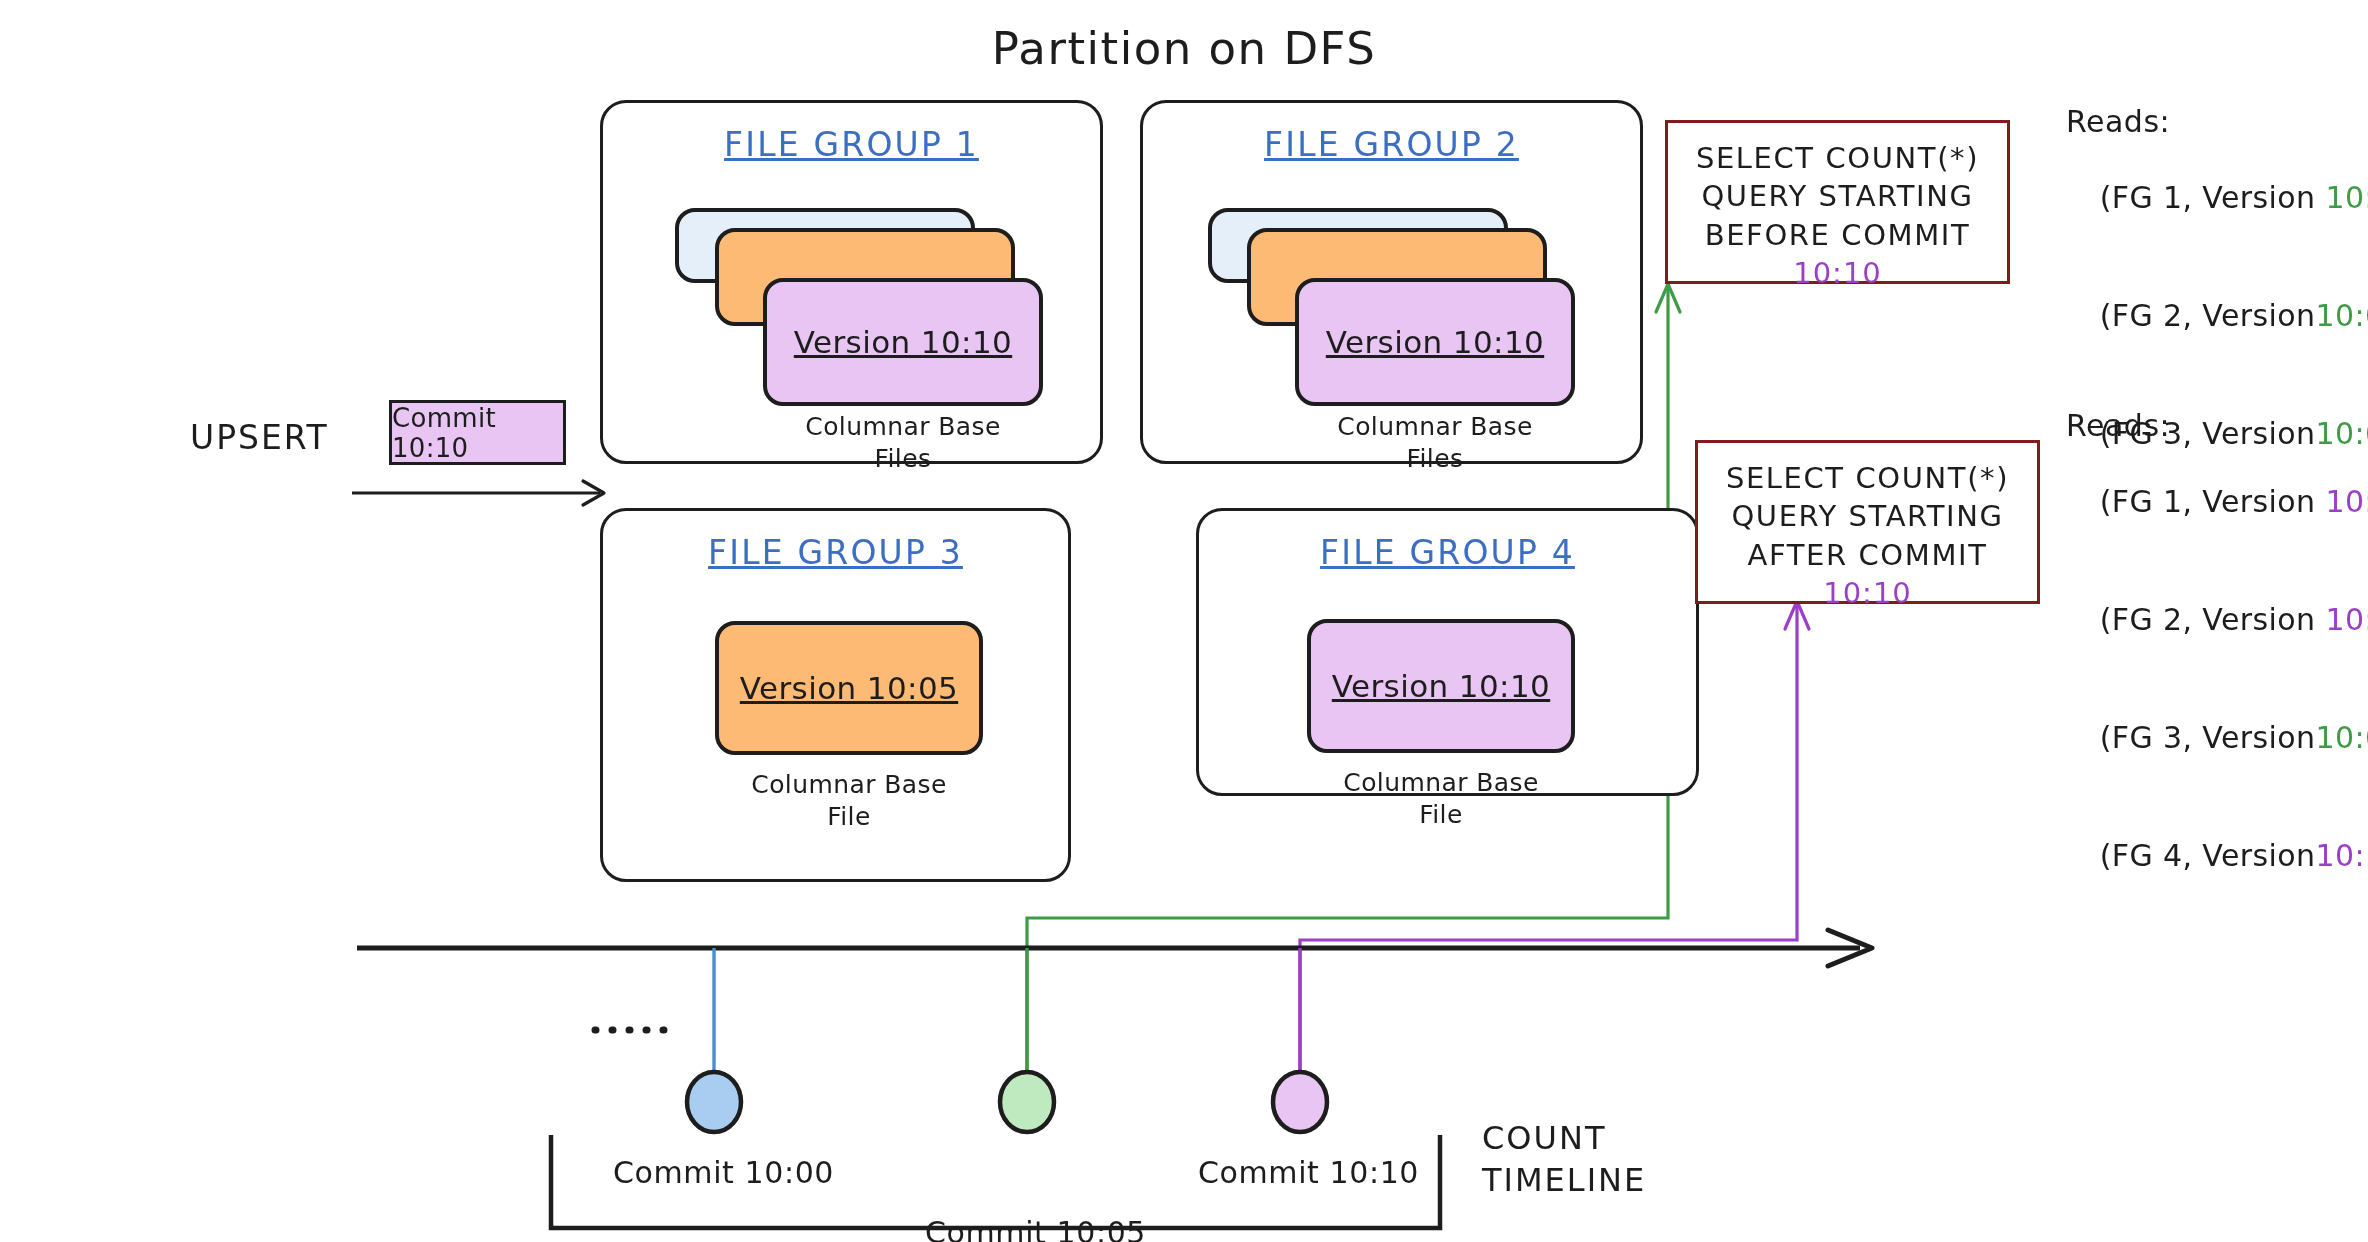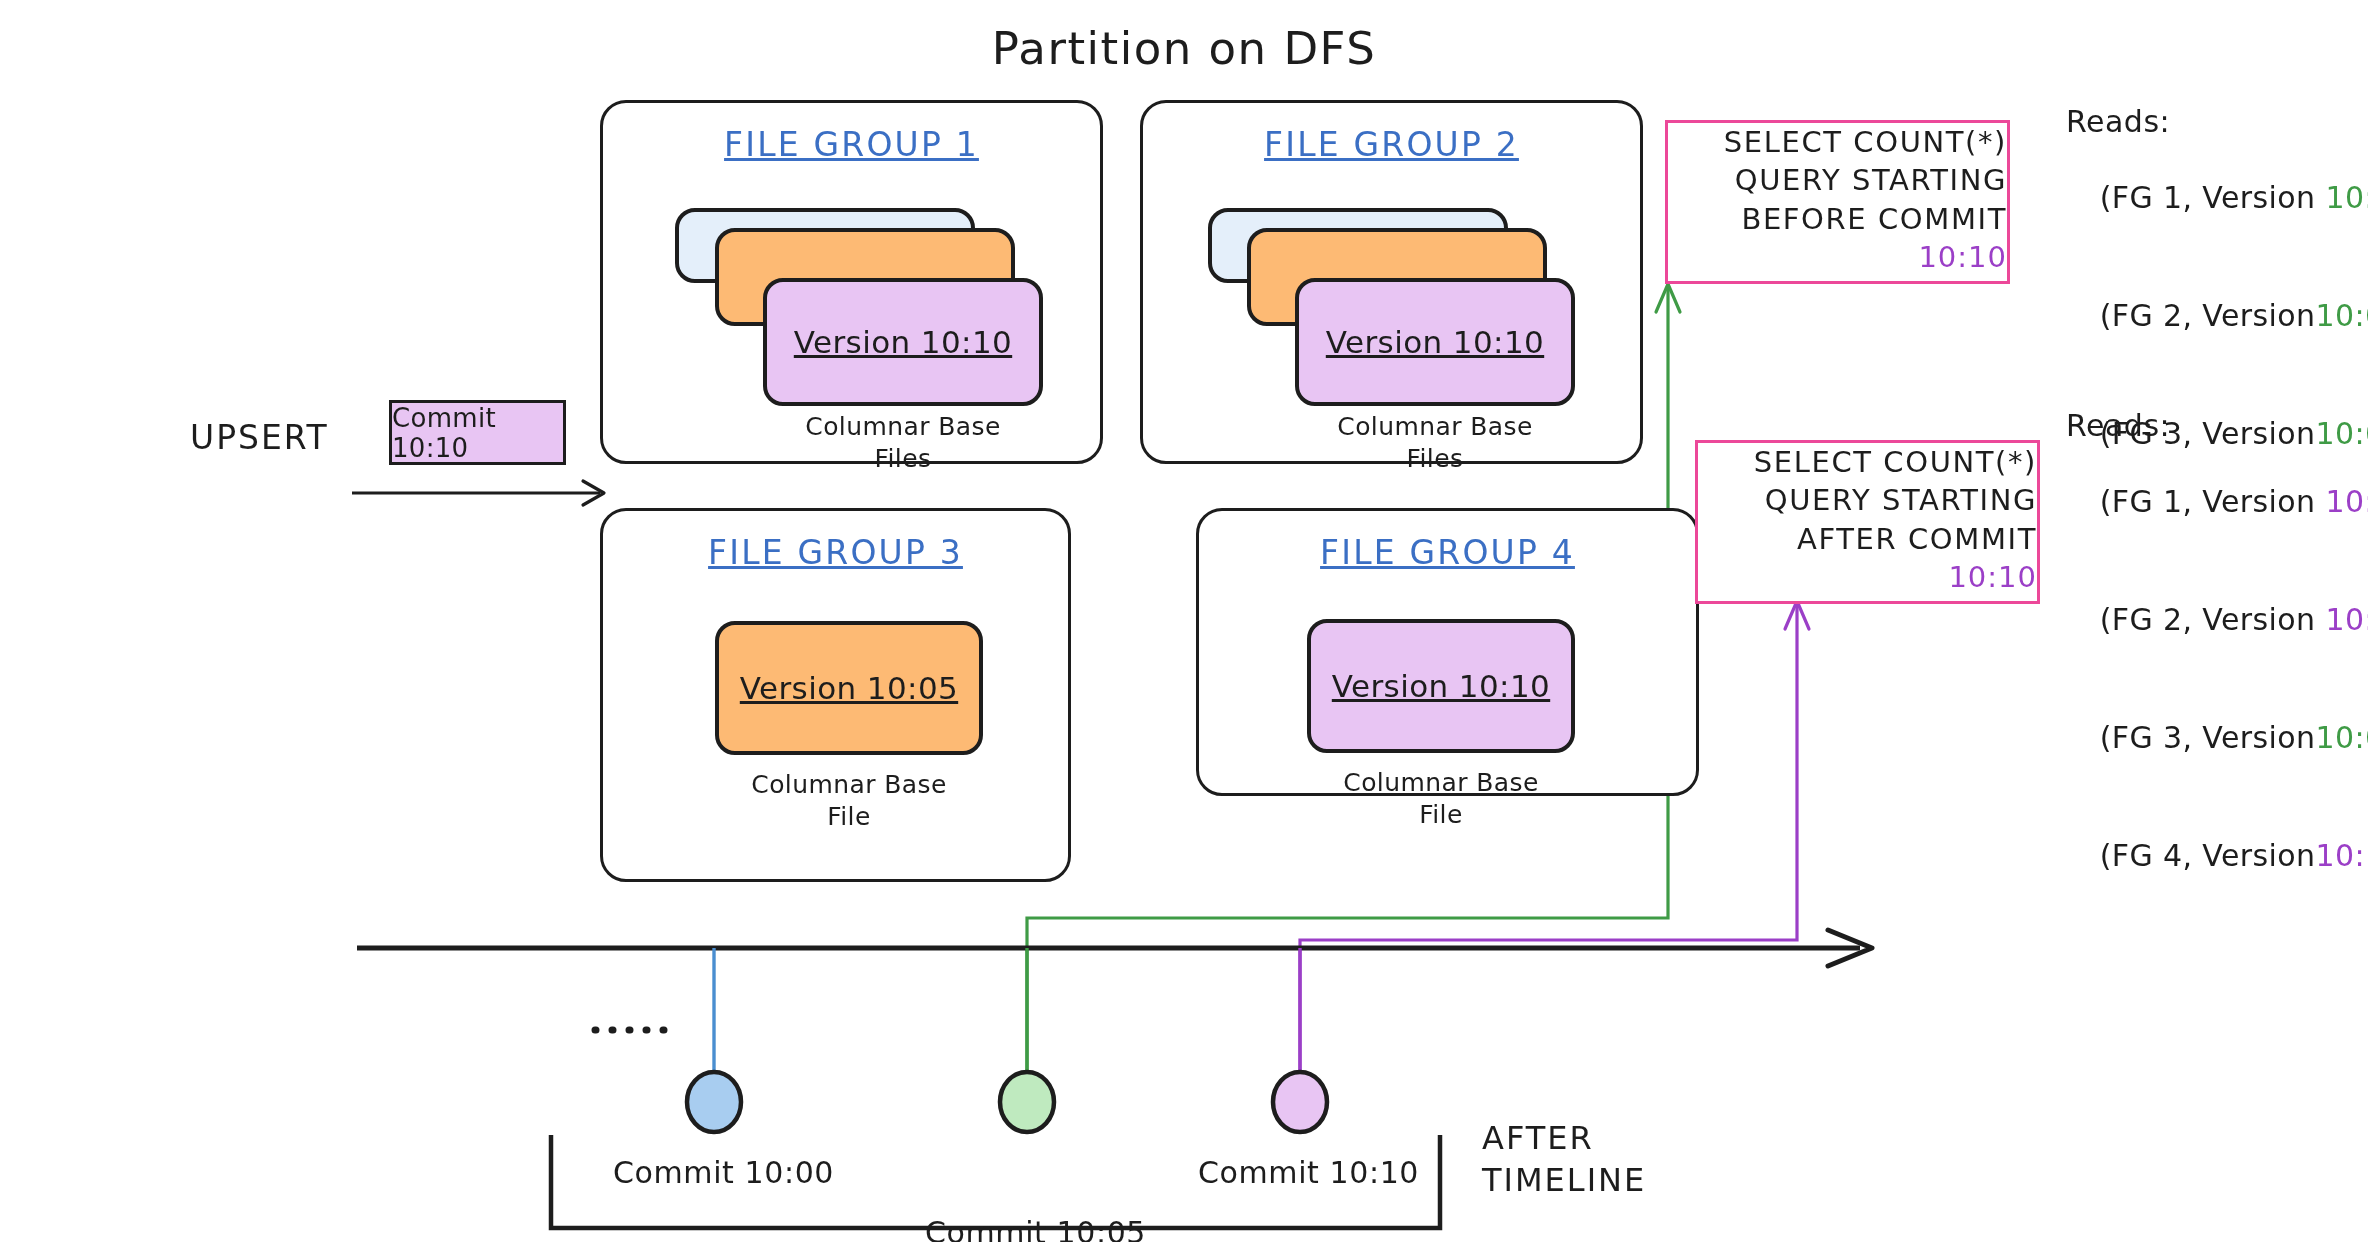--- a/index.html
+++ b/index.html
@@ -105,24 +105,25 @@
     box-sizing: border-box;
     display: flex;
     align-items: center;
     justify-content: center;
     font-size: 26px;
     letter-spacing: 0.3px;
   }
   
   .query-box {
     position: absolute;
-    border: 3px solid #ec4899;
+    border: 3px solid #7f1d1d;
     background: #ffffff;
     box-sizing: border-box;
-    text-align: right;
+    text-align: center;
+    padding-top: 16px;
   }
   .query-box .q-line {
     display: block;
     font-size: 29px;
     letter-spacing: 1.6px;
     line-height: 1.32;
     color: #1d1d1d;
   }
   .query-box .q-time {
     display: block;
@@ -308,17 +309,17 @@
     <div class="reads-row">
       <span>(FG 4, Version</span><span class="v-purple">10:10</span>
     </div>
   </div>
 
   <div class="tl-label" style="left:613px; top:1155px;">Commit 10:00</div>
   <div class="tl-label" style="left:925px; top:1215px;">Commit 10:05</div>
   <div class="tl-label" style="left:1198px; top:1155px;">Commit 10:10</div>
 
   <div id="hudi-timeline-label">
-    <span>AFTER</span><br>
+    <span>COUNT</span><br>
     <span>TIMELINE</span>
   </div>
 
 </div>
 
 </body></html>

